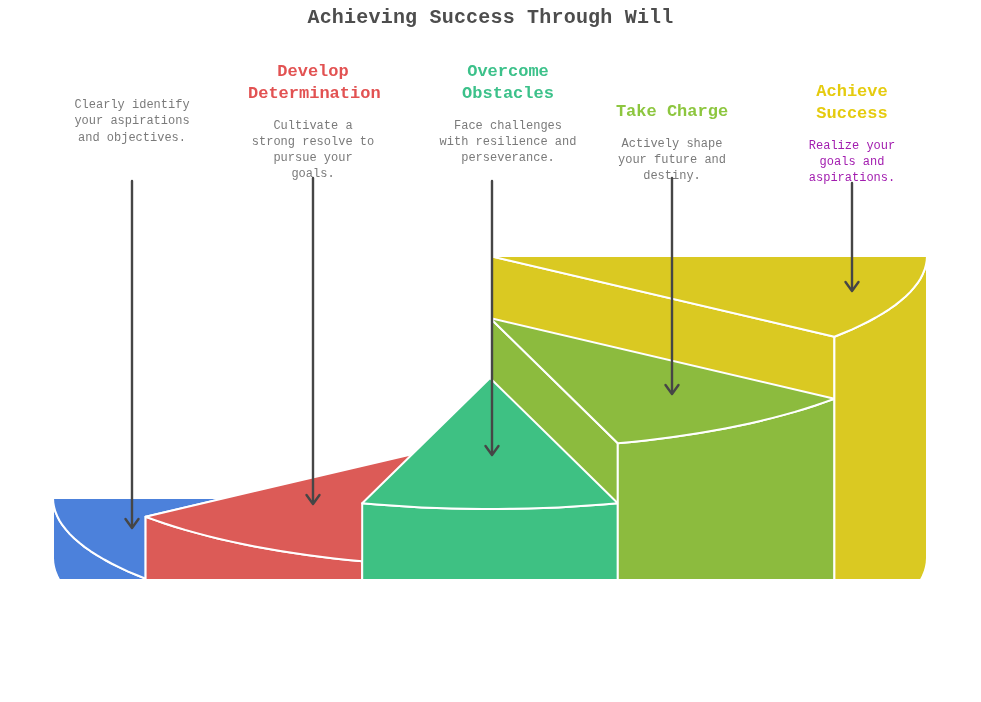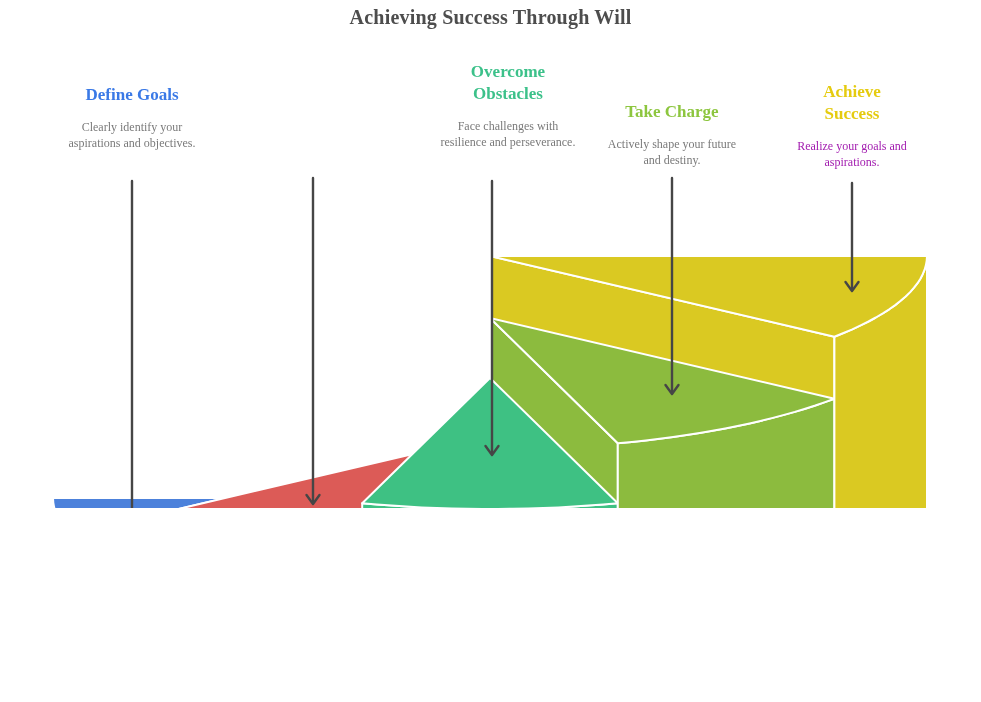--- a/index.html
+++ b/index.html
@@ -1,17 +1,17 @@
 <!DOCTYPE html>
 <html><head>
 <meta charset="utf-8">
 <style>
   html,body{margin:0;padding:0;background:#ffffff;}
-  .stage{position:relative;width:981px;height:508px;background:#ffffff;overflow:hidden;
-         font-family:Liberation Serif, serif;}
+  .stage{position:relative;width:981px;height:579px;background:#ffffff;overflow:hidden;
+         font-family:Liberation Mono, monospace;}
   .title{position:absolute;top:6px;left:0;width:100%;text-align:center;margin:0;
          font-size:20px;font-weight:bold;letter-spacing:.2px;}
   .col{position:absolute;text-align:center;}
   .seg-label{margin:0 auto;font-size:17px;font-weight:bold;line-height:1.28;}
   .seg-desc{margin:13px auto 0;font-size:12px;line-height:1.36;}
   .c1{left:42px;top:84px;width:180px}
   .c1 .seg-desc{max-width:142px}
   .c2{left:233px;top:61px;width:160px}
   .c2 .seg-label{max-width:130px}
   .c2 .seg-desc{max-width:128px}
@@ -25,24 +25,27 @@
   .c5 .seg-desc{max-width:124px}
   .pie-svg{position:absolute;left:0;top:0;}
 </style>
 </head>
 <body>
 
 <div class="stage" style="background: rgb(255, 255, 255);">
   <h1 class="title" style="color: rgb(77, 77, 77);">Achieving Success Through Will</h1>
 
   <div class="col c1">
-    <h2 class="seg-label" style="color: rgb(58, 121, 230);">Define Goals</h2>
     <p class="seg-desc" style="color: rgb(122, 122, 122);">Clearly identify your aspirations and objectives.</p>
   </div>
 
+  <div class="col c2">
+    <h2 class="seg-label" style="color: rgb(226, 82, 82);">Develop Determination</h2>
+    <p class="seg-desc" style="color: rgb(122, 122, 122);">Cultivate a strong resolve to pursue your goals.</p>
+  </div>
 
   <div class="col c3">
     <h2 class="seg-label" style="color: rgb(60, 193, 138);">Overcome Obstacles</h2>
     <p class="seg-desc" style="color: rgb(122, 122, 122);">Face challenges with resilience and perseverance.</p>
   </div>
 
   <div class="col c4">
     <h2 class="seg-label" style="color: rgb(141, 198, 63);">Take Charge</h2>
     <p class="seg-desc" style="color: rgb(122, 122, 122);">Actively shape your future and destiny.</p>
   </div>

